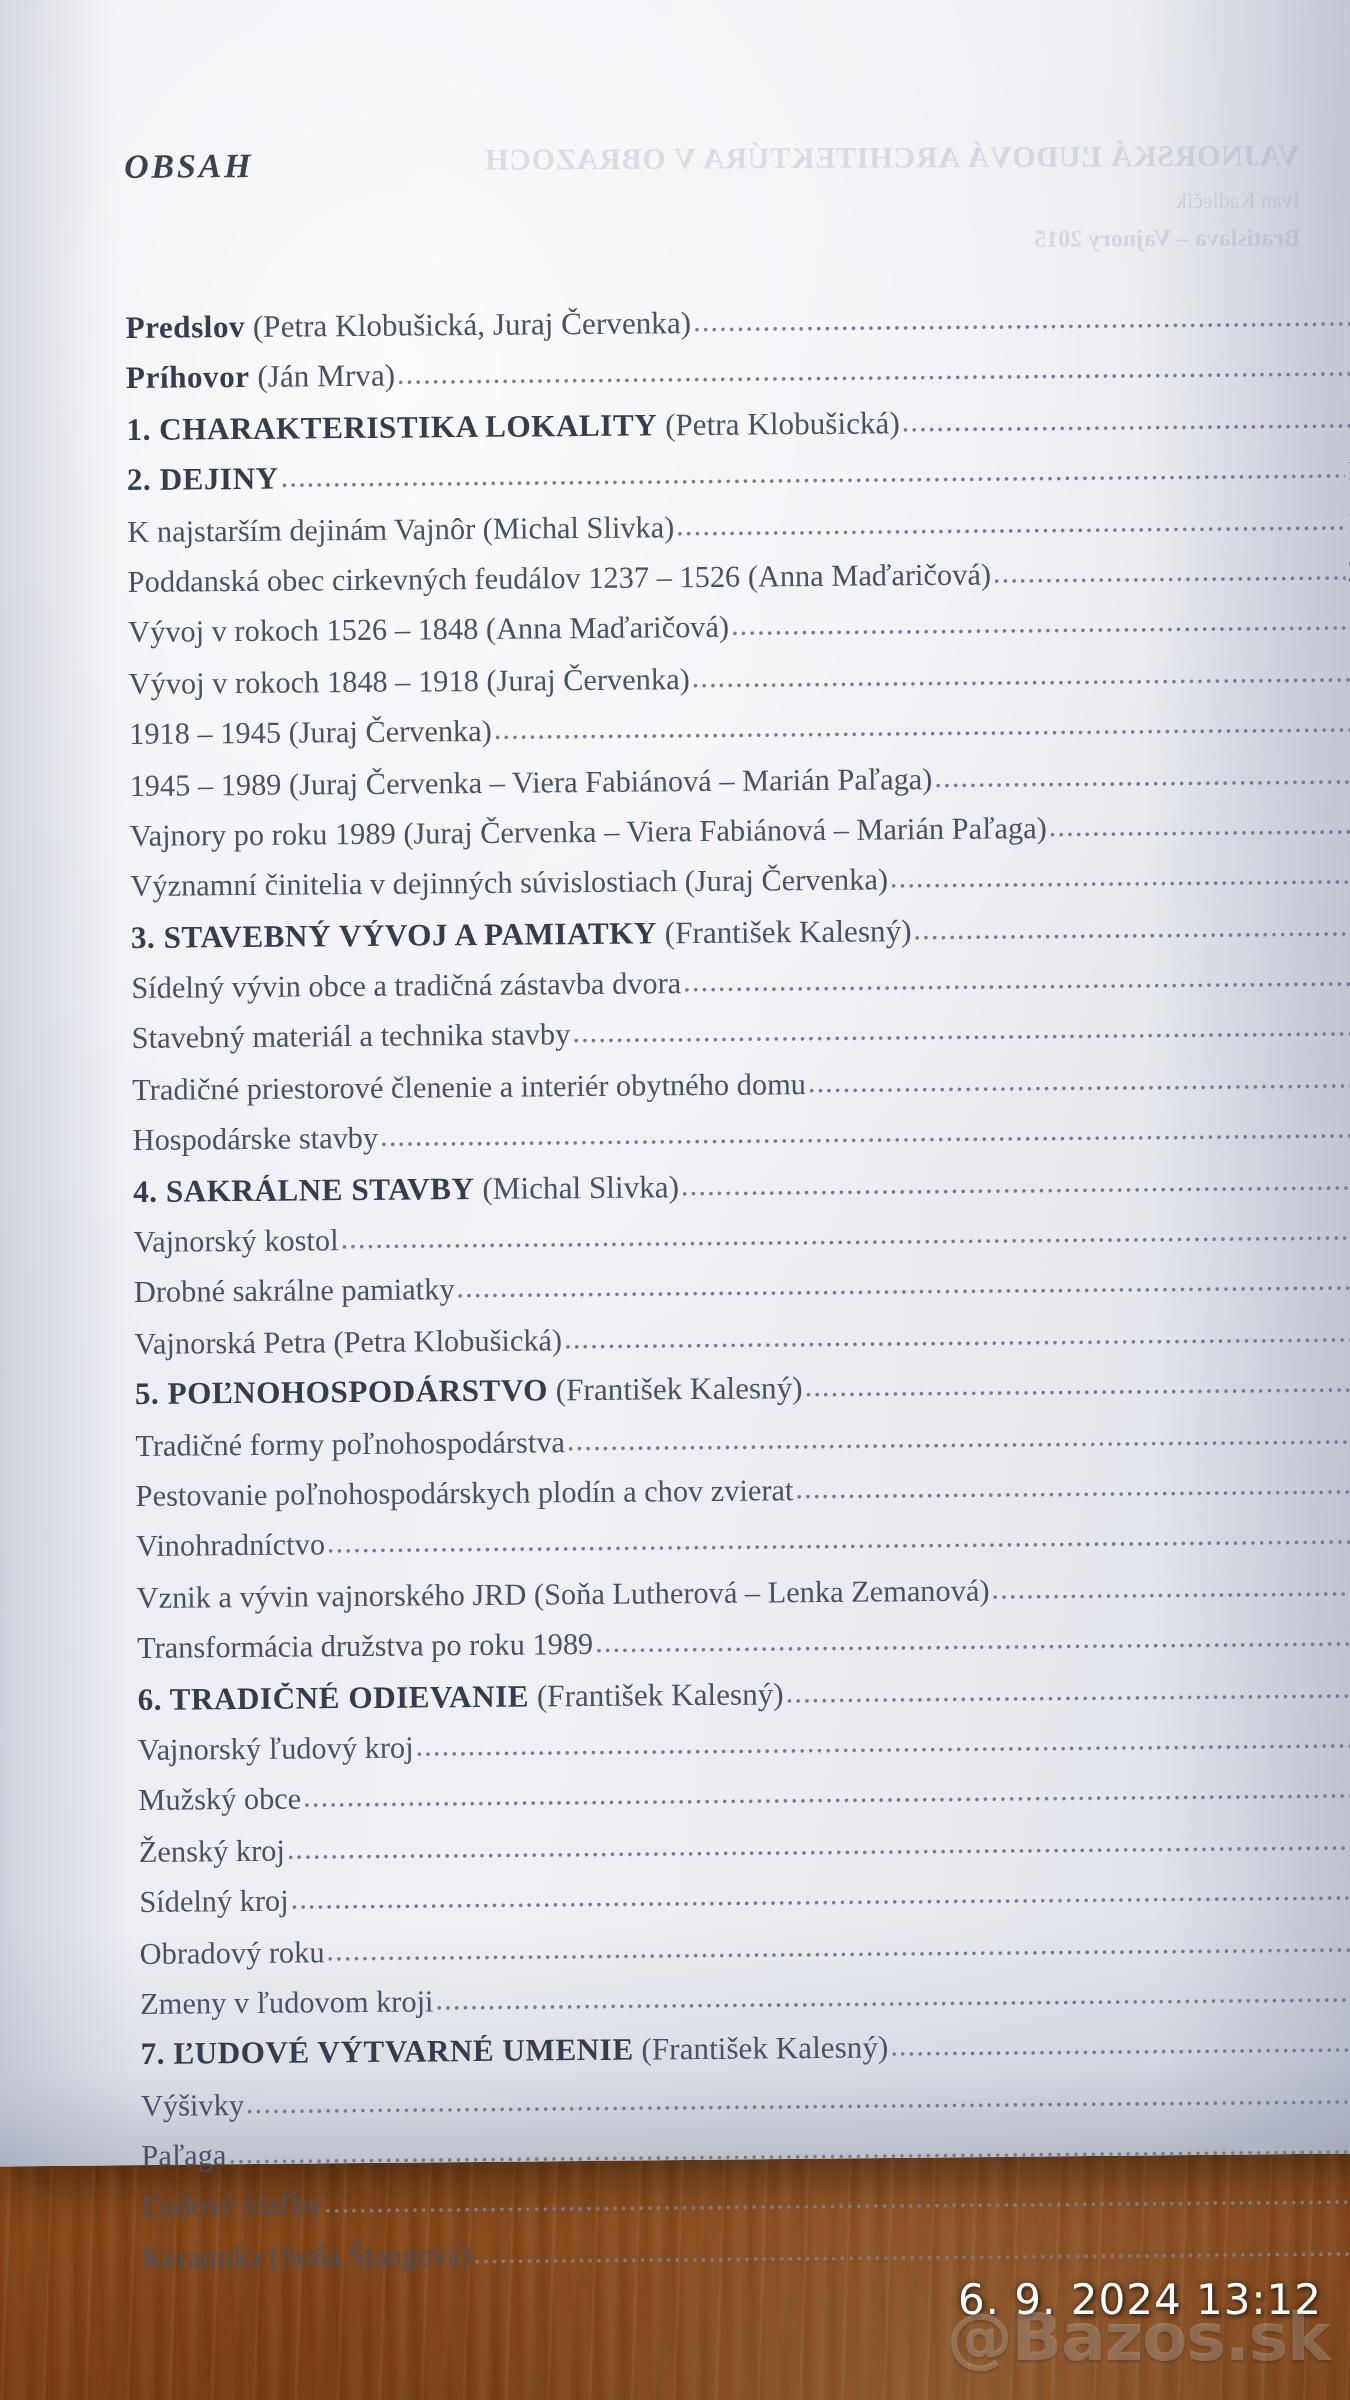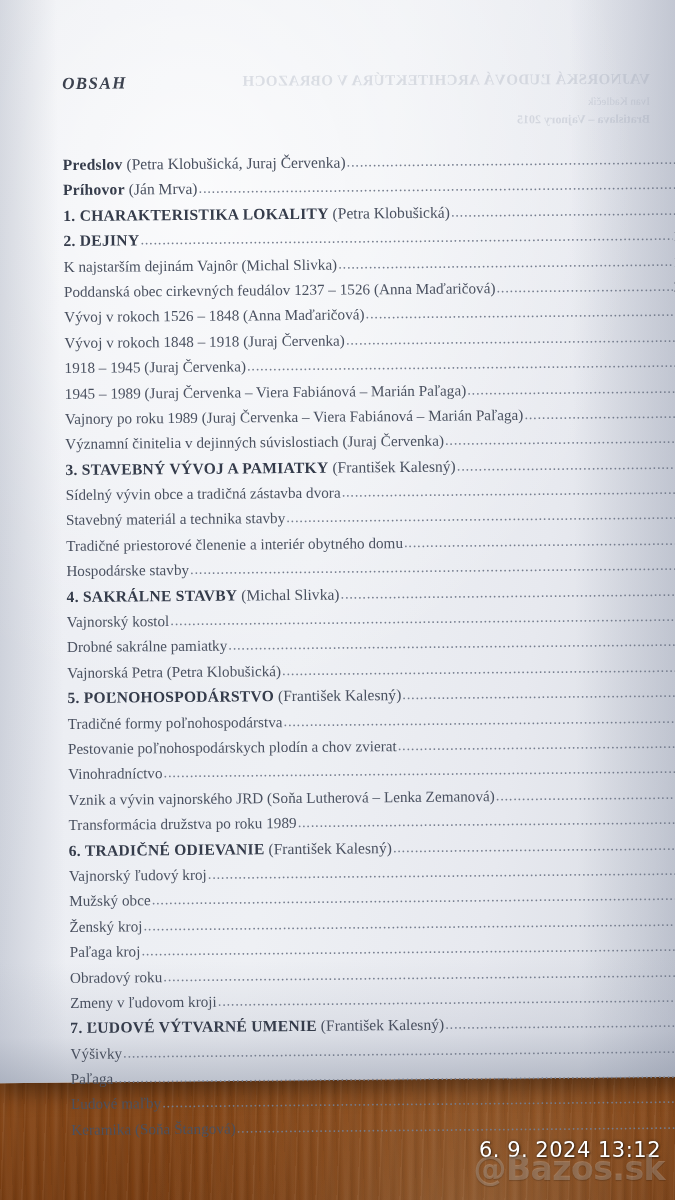--- a/index.html
+++ b/index.html
@@ -332,21 +332,21 @@
         </li>
         <li class="toc-row level2">
           <span class="title"><span>Mužský obce</span></span>
           <span class="dots">............................................................................................................................................................................................................................</span>
         </li>
         <li class="toc-row level2">
           <span class="title"><span>Ženský kroj</span></span>
           <span class="dots">............................................................................................................................................................................................................................</span>
         </li>
         <li class="toc-row level2">
-          <span class="title"><span>Paľaga kroj</span></span>
+          <span class="title"><span>Sídelný kroj</span></span>
           <span class="dots">............................................................................................................................................................................................................................</span>
         </li>
         <li class="toc-row level2">
           <span class="title"><span>Obradový roku</span></span>
           <span class="dots">............................................................................................................................................................................................................................</span>
         </li>
         <li class="toc-row level2">
           <span class="title"><span>Zmeny v ľudovom kroji</span></span>
           <span class="dots">............................................................................................................................................................................................................................</span>
         </li>

